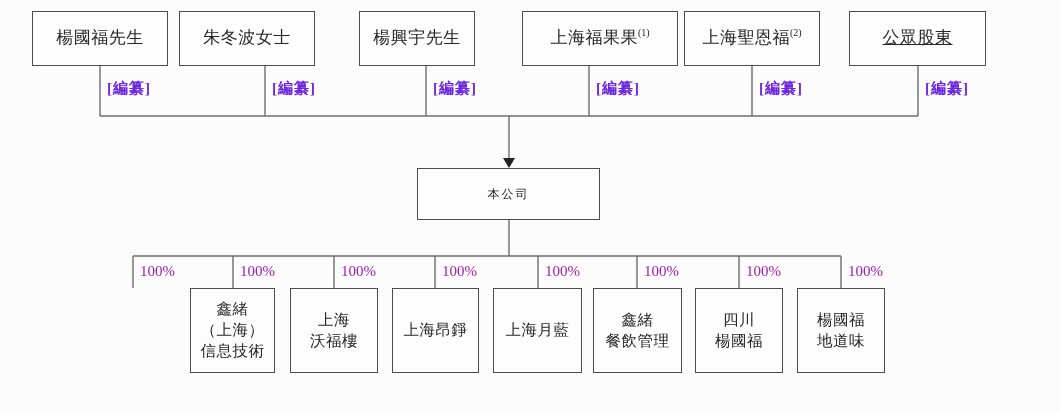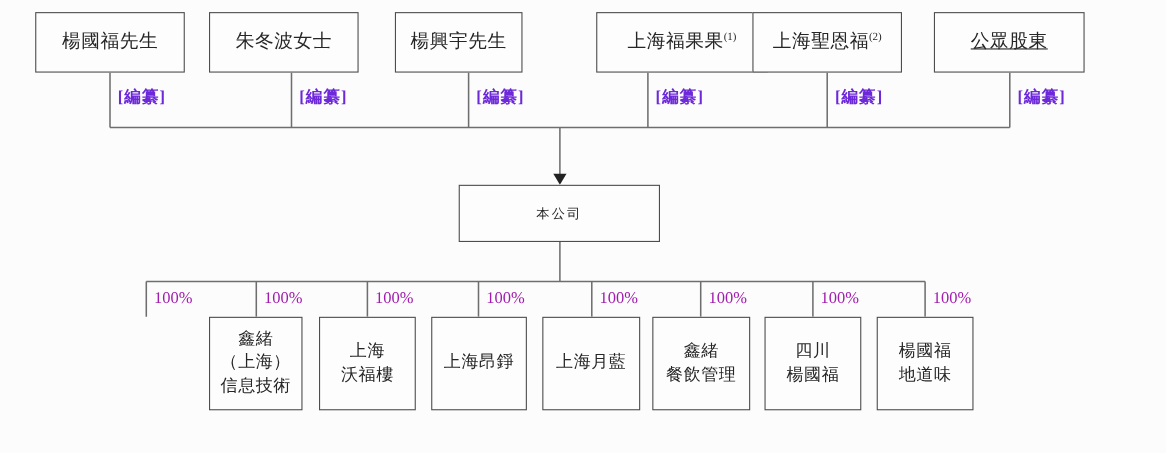--- a/index.html
+++ b/index.html
@@ -56,23 +56,23 @@
   }
   .pct{
     position:absolute;
     top:263px;
     font-size:15px;
     color:#a21caf;
     white-space:nowrap;
   }
   
   .tb1{left:32px;width:136px;text-align:center;}
-  .tb2{left:190px;width:136px;}
+  .tb2{left:179px;width:136px;}
   .tb3{left:359px;width:116px;}
-  .tb4{left:522px;width:156px;margin-left:20px;}
+  .tb4{left:522px;width:156px;}
   .tb5{left:684px;width:136px;}
   .tb6{left:849px;width:137px;text-decoration:underline;}
   
   .st1{left:107px;} .st2{left:272px;} .st3{left:433px;}
   .st4{left:596px;} .st5{left:759px;} .st6{left:925px;}
   
   .sb1{left:88px;width:89px;}
   .sb2{left:190px;width:85px;}
   .sb3{left:290px;width:88px;}
   .sb4{left:392px;width:87px;}

